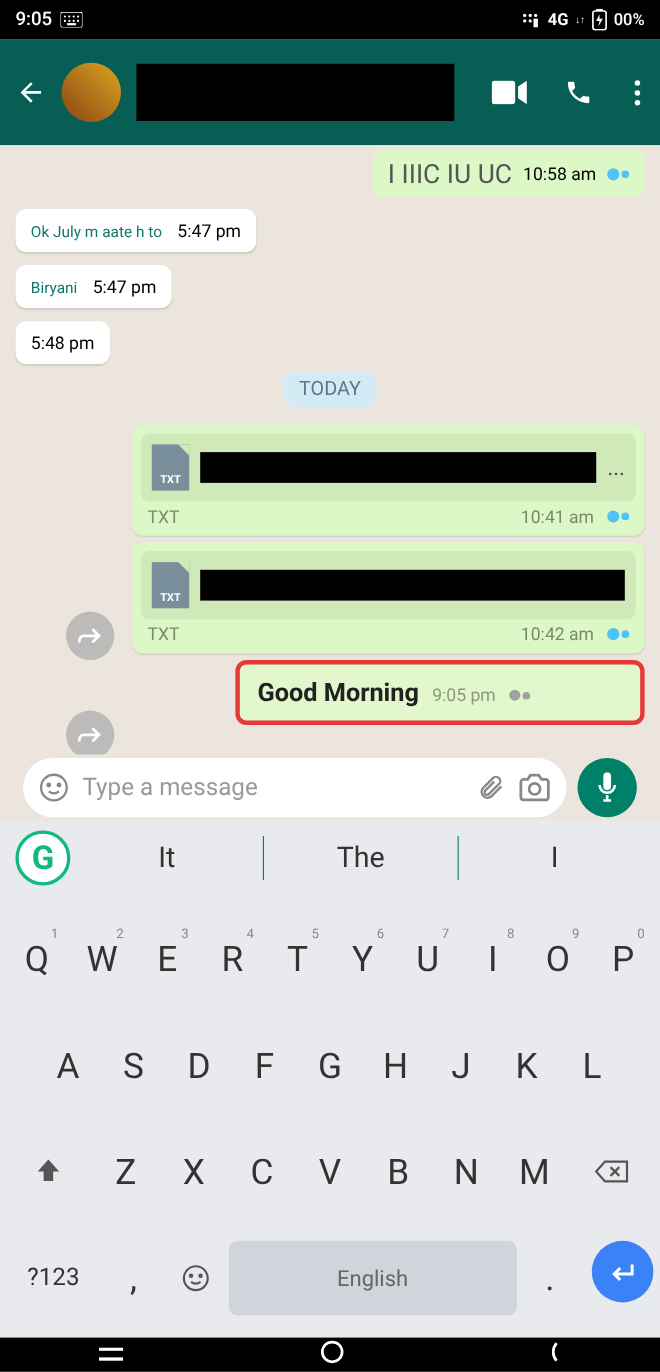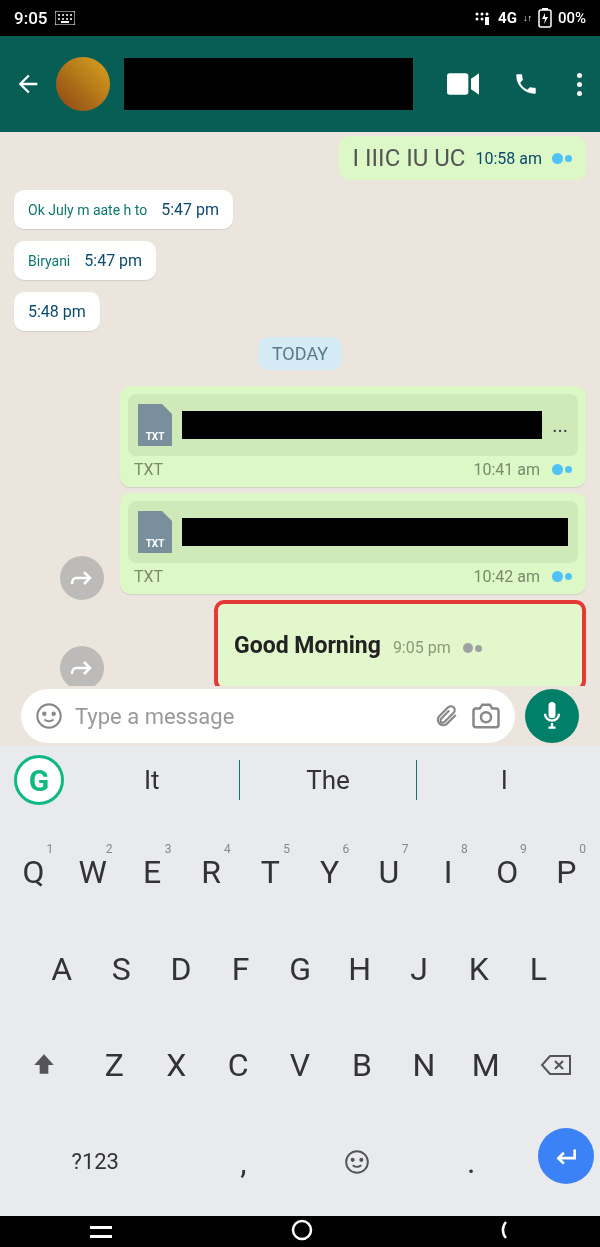--- a/index.html
+++ b/index.html
@@ -10,39 +10,39 @@
 .app-header{height:96px;background:#075E54;display:flex;align-items:center;padding:0 14px;gap:14px}
 .back-arrow{color:#fff;font-size:28px;font-weight:bold}
 .avatar{width:54px;height:54px;border-radius:50%;background:linear-gradient(45deg,#8B4513,#DAA520);flex-shrink:0}
 .contact-name{flex:1;height:52px;background:#000}
 .header-icon{color:#fff;margin-left:20px}
 .more-dots{display:flex;flex-direction:column;gap:4px;padding:4px}
 .dot{width:5px;height:5px;border-radius:50%;background:#fff}
 .chat-area{background:#ECE5DD;height:554px;overflow:hidden;position:relative;padding-top:4px}
 .msg{background:#fff;border-radius:10px;padding:10px 14px;margin:6px 14px;display:inline-flex;align-items:baseline;gap:14px;box-shadow:0 1px 1px rgba(0,0,0,0.1)}
 .msg-text{font-size:14px;color:#0f766e}
-.msg-time{font-size:16px;color:#0c4a6e}
+.msg-time{font-size:16px;color:#000000}
 .msg-in{float:left;clear:both}
 .partial-out{background:#DCF8C6;border-radius:10px;padding:8px 14px;float:right;clear:both;margin:0 14px 4px;display:flex;align-items:center;gap:10px}
 .partial-out .msg-text{font-size:24px;color:#555}
 .date-chip{background:#D4EAF4;color:#5a7a8a;font-size:18px;padding:6px 14px;border-radius:10px;margin:16px auto;display:table;clear:both}
 .file-msg{background:#DCF8C6;border-radius:10px;margin:8px 14px 6px 120px;padding:8px;clear:both;box-shadow:0 1px 1px rgba(0,0,0,0.1)}
 .file-box{background:#CFE9B8;border-radius:8px;padding:10px;display:flex;align-items:center;gap:10px}
 .file-icon{width:34px;height:42px;background:#79909C;position:relative;font-size:10px;color:#fff;display:flex;align-items:flex-end;justify-content:center;padding-bottom:4px;font-weight:bold}
 .file-icon::before{content:"";position:absolute;top:0;right:0;border-style:solid;border-width:0 10px 10px 0;border-color:transparent #CFE9B8 transparent transparent}
 .file-name{flex:1;height:28px;background:#000}
 .file-meta{display:flex;justify-content:space-between;padding:4px 6px 0;font-size:16px;color:#7a8a6a}
 .file-meta-right{display:flex;align-items:center;gap:4px}
 .read-dot{display:inline-flex;align-items:center;gap:2px}
 .rd-big{width:11px;height:11px;border-radius:50%;background:#4FC3F7}
 .rd-small{width:7px;height:7px;border-radius:50%;background:#4FC3F7}
 .forward-circle{width:44px;height:44px;border-radius:50%;background:rgba(180,180,180,0.85);display:flex;align-items:center;justify-content:center;position:absolute;left:60px}
 .fwd1{top:424px}
 .fwd2{top:514px}
-.highlight-msg{background:#E2F7CB;border-radius:10px;margin:2px 14px 6px 214px;padding:28px 16px;clear:both;border:4px solid #E53935;display:flex;align-items:baseline;gap:12px}
+.highlight-msg{background:#E2F7CB;border-radius:10px;margin:2px 14px 6px 214px;padding:12px 16px;clear:both;border:4px solid #E53935;display:flex;align-items:baseline;gap:12px}
 .highlight-msg .ht{font-size:23px;font-weight:bold;color:#222}
 .highlight-msg .tm{font-size:16px;color:#8a9a7a}
 .gray-dots{display:inline-flex;align-items:center;gap:2px}
 .gd{width:10px;height:10px;border-radius:50%;background:#A0A0A0}
 .gd-s{width:7px;height:7px;border-radius:50%;background:#A0A0A0}
 .input-row{height:60px;display:flex;align-items:center;padding:0 21px;gap:10px;background:#ECE5DD}
 .input-box{flex:1;background:#fff;border-radius:30px;height:54px;display:flex;align-items:center;padding:0 14px;gap:12px}
 .input-ph{flex:1;font-size:22px;color:#999}
 .mic-btn{width:54px;height:54px;border-radius:50%;background:#008069;display:flex;align-items:center;justify-content:center}
 .keyboard{height:470px;background:#E8EAED;display:flex;flex-direction:column}
@@ -265,20 +265,21 @@
       <div class="kb-key" style="flex:1.3;font-size:22px">?123</div>
       <div class="kb-key" style="flex:0.8">,</div>
       <div class="kb-key" style="flex:0.8">
         <svg width="26" height="26" viewBox="0 0 24 24" fill="none" stroke="#555" stroke-width="1.8">
             <circle cx="12" cy="12" r="10"></circle>
             <circle cx="8" cy="10" r="1" fill="#555"></circle>
             <circle cx="16" cy="10" r="1" fill="#555"></circle>
             <path d="M8 15 Q12 18 16 15"></path>
           </svg>
       </div>
+      <div class="kb-key kb-space">English</div>
       <div class="kb-key" style="flex:0.8">.</div>
       <div class="kb-enter">
         <svg width="26" height="22" viewBox="0 0 24 20" fill="none" stroke="#fff" stroke-width="2.5">
             <path d="M20 4v8H6M10 7l-5 5 5 5"></path>
           </svg>
       </div>
     </div>
   </div>
 </div>
 

